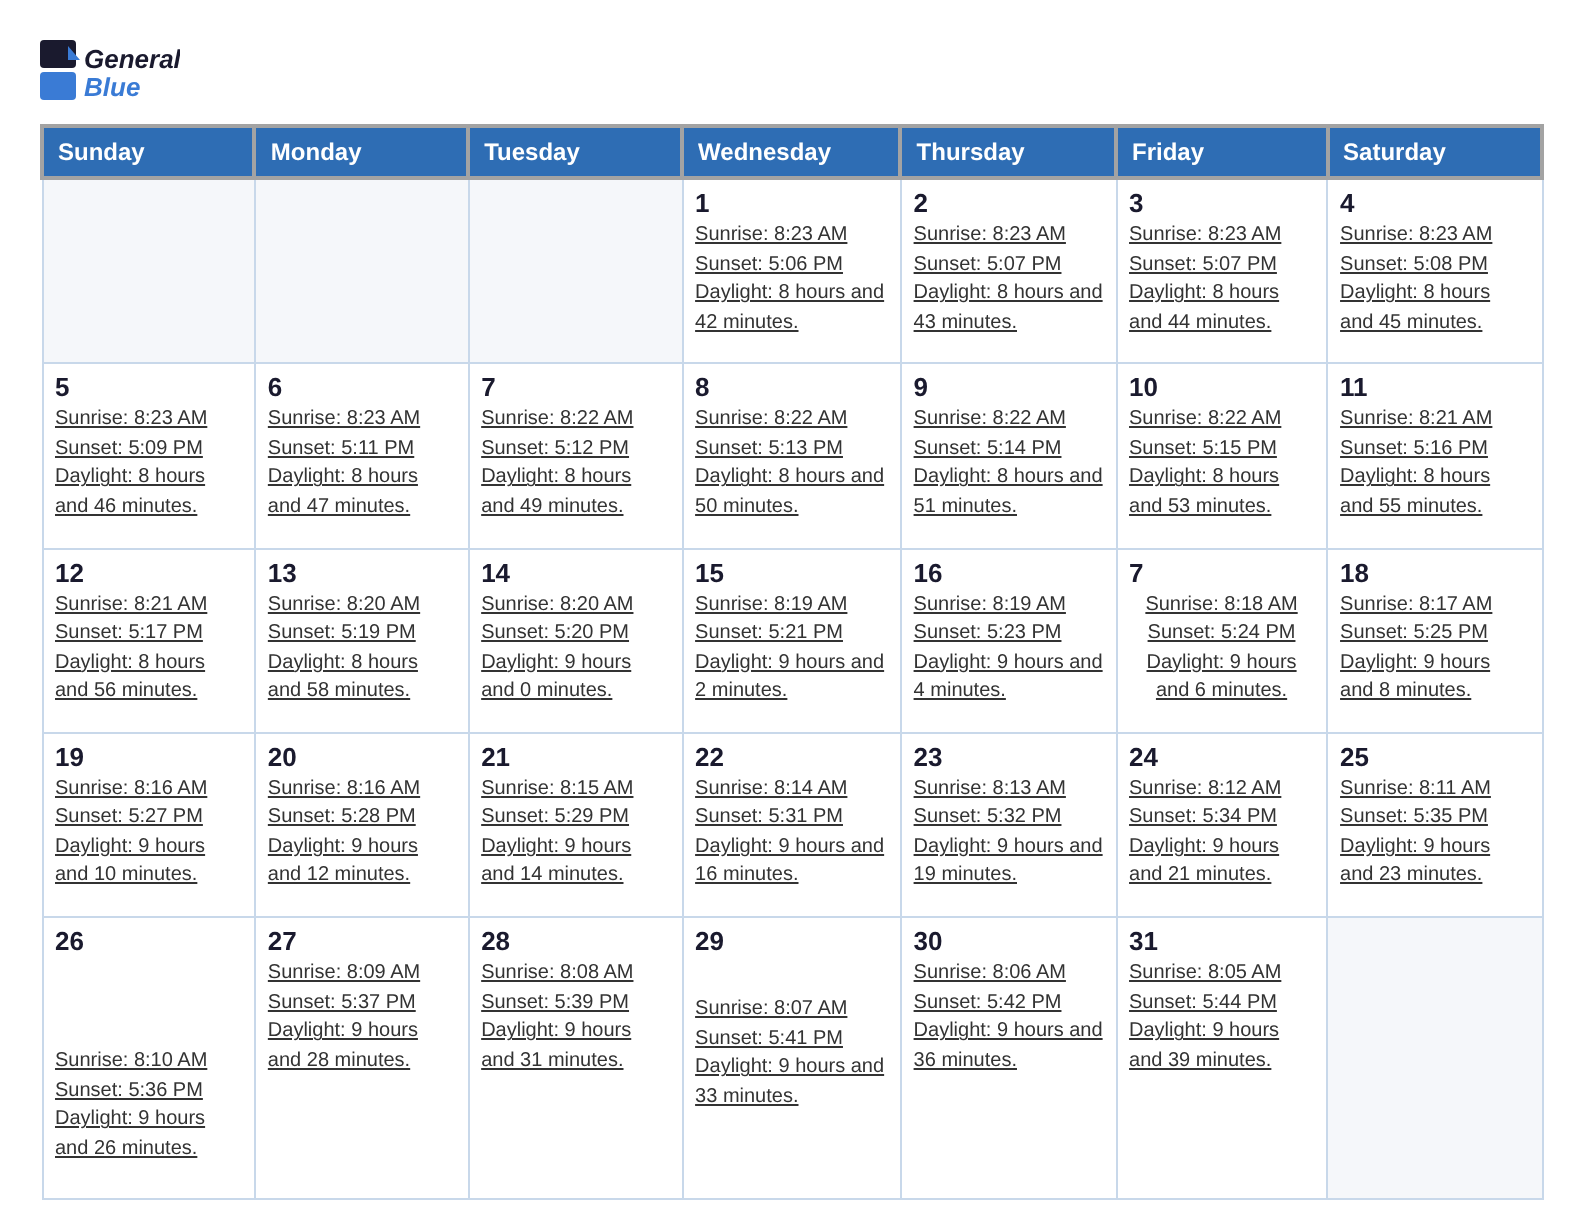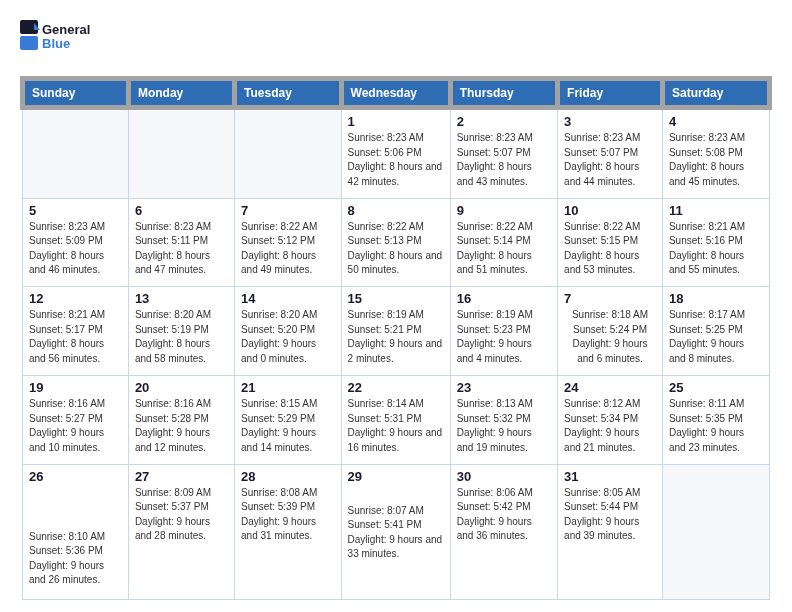--- a/index.html
+++ b/index.html
@@ -14,21 +14,22 @@
       width: 792px;
       height: 612px;
       padding: 18px 20px 12px 20px;
       display: flex;
       flex-direction: column;
     }
     .header {
       display: flex;
       align-items: flex-start;
       justify-content: space-between;
-      margin-bottom: 22px;
+      margin-bottom: 8px;
+      font-style: italic;
     }
     .logo {
       display: flex;
       align-items: center;
       gap: 4px;
     }
     .title-block {
       text-align: right;
     }
     .calendar-title {
@@ -47,21 +48,21 @@
       border-collapse: collapse;
       flex: 1;
     }
     .calendar-table th {
       background: #2e6db4;
       color: #fff;
       font-size: 12px;
       font-weight: bold;
       text-align: left;
       padding: 5px 7px;
-      border: 5px solid #a3a3a3;
+      border: 2px solid #a3a3a3;
     }
     .calendar-table td {
       border: 1px solid #c8d8ea;
       vertical-align: top;
       padding: 4px 6px;
       width: 113px;
       font-size: 10.5px;
       color: #222;
       background: #fff;
       height: 80px;
@@ -72,20 +73,21 @@
     .day-number {
       font-size: 13px;
       font-weight: bold;
       color: #1a1a2e;
       margin-bottom: 2px;
     }
     .day-info {
       font-size: 10px;
       color: #333;
       line-height: 1.45;
+      text-decoration: underline;
     }
     tr:nth-child(even) td:not(.empty) {
       background: #fff;
     }
     .week-row td {
       background: #fff;
     }
     .week-row-alt td {
       background: #eef3f9;
     }

